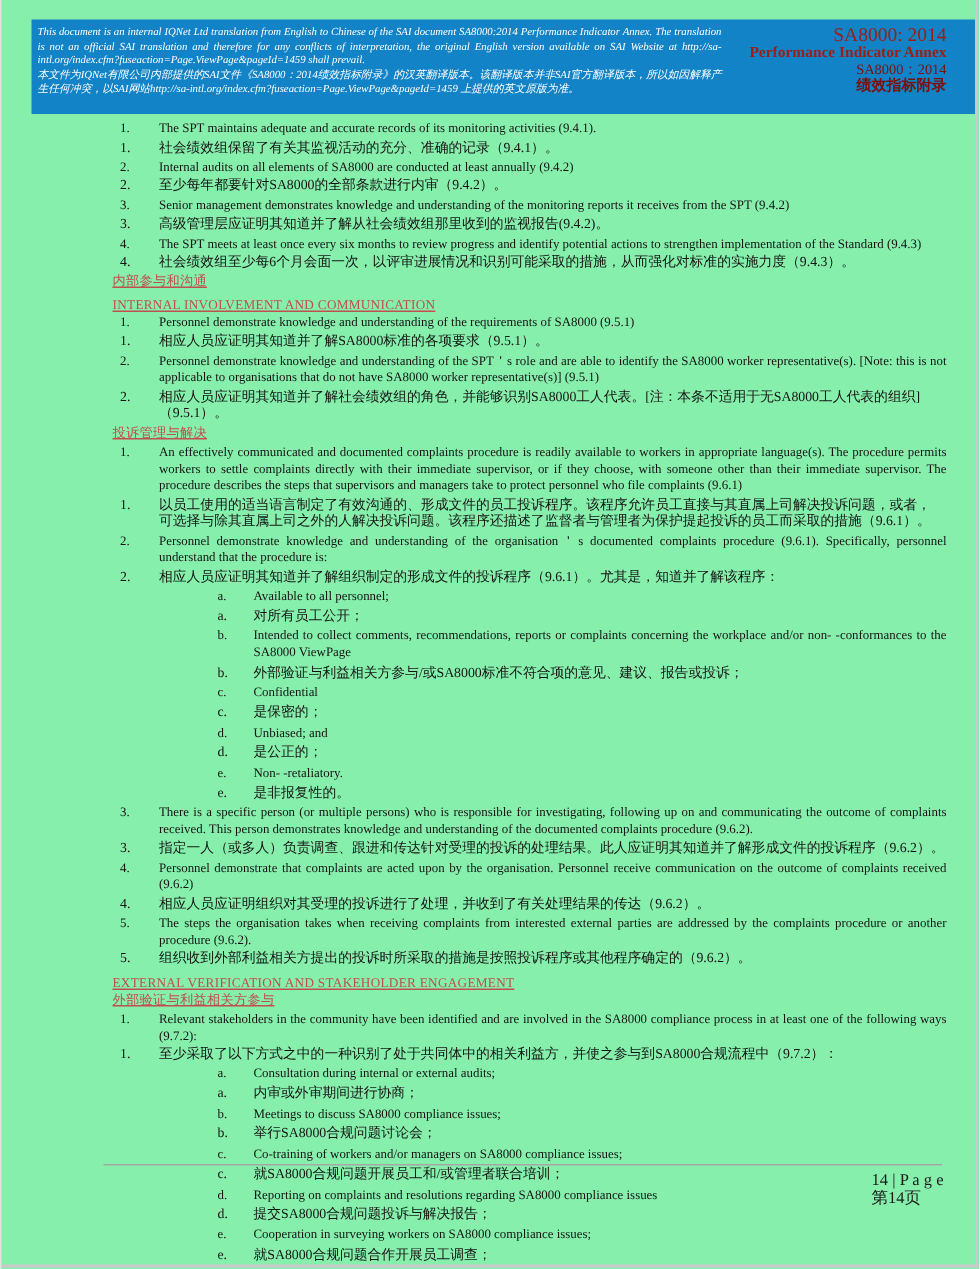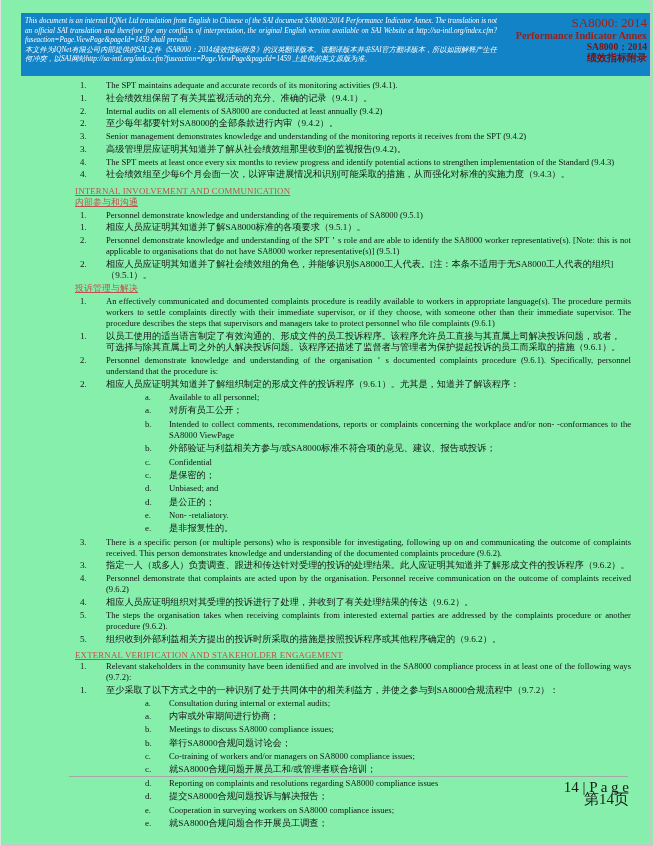--- a/index.html
+++ b/index.html
@@ -6,42 +6,42 @@
   body{font-family:"Liberation Serif","DejaVu Serif",serif;-webkit-font-smoothing:antialiased;}
   #page{position:relative;width:653px;height:846px;background:#86efac;overflow:hidden;
         border-left:1px solid #e2e2e2;box-sizing:border-box;}
   #page::after{content:"";position:absolute;right:1px;top:0;bottom:2px;width:2px;background:#c9c9c9;}
   #page::before{content:"";position:absolute;left:0;right:0;bottom:1px;height:2px;background:#c9c9c9;}
 
   
   .band{position:absolute;left:20px;top:13px;width:630px;height:63px;display:flex;}
   .notice{flex:1 1 auto;padding:4px 2px 2px 4px;color:#ffffff;font-style:italic;
           font-size:7.2px;line-height:9.6px;text-align:justify;}
-  .titles{flex:0 0 148px;text-align:right;padding:3px 4px 0 0;line-height:1.08;}
+  .titles{flex:0 0 148px;text-align:right;padding:3px 20px 0 0;line-height:1.08;}
   .t1{font-size:13px;}
   .t2{font-size:10.3px;font-weight:bold;}
-  .t3{font-size:9.6px;font-weight:bold;margin-top:1px;}
+  .t3{font-size:9.6px;font-weight:normal;margin-top:1px;}
   .t4{font-size:10px;font-weight:bold;}
 
   
   #doc-body{position:absolute;left:0;top:80px;width:653px;padding:0 23px 0 74px;box-sizing:border-box;
             font-size:8.6px;line-height:11px;color:#141414;}
   .sec-head{font-size:8.8px;text-decoration:underline;margin:5px 0 0 0;letter-spacing:.2px;}
   .sec-head.zh{margin:0 0 2px 0;}
   .row{display:flex;margin:0 0 1.6px 0;}
   .row .num{flex:0 0 31px;padding-left:5px;box-sizing:border-box;}
   .row .txt{flex:1 1 auto;}
   .row.en .txt{text-align:justify;}
   .row.zh{font-size:9.2px;line-height:11.4px;}
   .row.sub{margin-left:68px;margin-bottom:2.2px;}
   .row.sub .num{flex:0 0 26px;padding-left:2px;}
 
   
   #footer-rule{position:absolute;left:68px;right:25px;top:776px;border-top:1px solid #a6a6a6;}
-  #footer{position:absolute;right:24px;top:781px;text-align:right;font-size:15px;line-height:12px;color:#1a1a1a;}
+  #footer{position:absolute;right:24px;top:781px;text-align:left;font-size:11px;line-height:12px;color:#1a1a1a;}
 </style>
 </head>
 <body>
 
 <div id="page">
 
   <div class="band" style="background: rgb(18, 131, 198);">
     <div class="notice">
       <span>This document is an internal IQNet Ltd translation from English to Chinese of the SAI document SA8000:2014 Performance Indicator Annex. The translation is not an official SAI translation and therefore for any conflicts of interpretation, the original English version available on SAI Website at http://sa-intl.org/index.cfm?fuseaction=Page.ViewPage&amp;pageId=1459 shall prevail.</span>
       <br>
@@ -81,22 +81,22 @@
         <span class="txt">高级管理层应证明其知道并了解从社会绩效组那里收到的监视报告(9.4.2)。</span>
       </div>
       <div class="row en">
         <span class="num">4.</span>
         <span class="txt">The SPT meets at least once every six months to review progress and identify potential actions to strengthen implementation of the Standard (9.4.3)</span>
       </div>
       <div class="row zh">
         <span class="num">4.</span>
         <span class="txt">社会绩效组至少每6个月会面一次，以评审进展情况和识别可能采取的措施，从而强化对标准的实施力度（9.4.3）。</span>
       </div>
+      <div class="sec-head zh" style="color: rgb(192, 80, 77);">内部参与和沟通</div>
       <div class="sec-head" style="color: rgb(192, 80, 77);">INTERNAL INVOLVEMENT AND COMMUNICATION</div>
-      <div class="sec-head zh" style="color: rgb(192, 80, 77);">内部参与和沟通</div>
       <div class="row en">
         <span class="num">1.</span>
         <span class="txt">Personnel demonstrate knowledge and understanding of the requirements of SA8000 (9.5.1)</span>
       </div>
       <div class="row zh">
         <span class="num">1.</span>
         <span class="txt">相应人员应证明其知道并了解SA8000标准的各项要求（9.5.1）。</span>
       </div>
       <div class="row en">
         <span class="num">2.</span>
@@ -181,20 +181,21 @@
       </div>
       <div class="row en">
         <span class="num">5.</span>
         <span class="txt">The steps the organisation takes when receiving complaints from interested external parties are addressed by the complaints procedure or another procedure (9.6.2).</span>
       </div>
       <div class="row zh">
         <span class="num">5.</span>
         <span class="txt">组织收到外部利益相关方提出的投诉时所采取的措施是按照投诉程序或其他程序确定的（9.6.2）。</span>
       </div>
       <div class="sec-head" style="color: rgb(192, 80, 77);">EXTERNAL VERIFICATION AND STAKEHOLDER ENGAGEMENT</div>
+      <div class="sec-head zh" style="color: rgb(192, 80, 77);">外部验证与利益相关方参与</div>
       <div class="row en">
         <span class="num">1.</span>
         <span class="txt">Relevant stakeholders in the community have been identified and are involved in the SA8000 compliance process in at least one of the following ways (9.7.2):</span>
       </div>
       <div class="row zh">
         <span class="num">1.</span>
         <span class="txt">至少采取了以下方式之中的一种识别了处于共同体中的相关利益方，并使之参与到SA8000合规流程中（9.7.2）：</span>
       </div>
       <div class="row en sub">
         <span class="num">a.</span>

